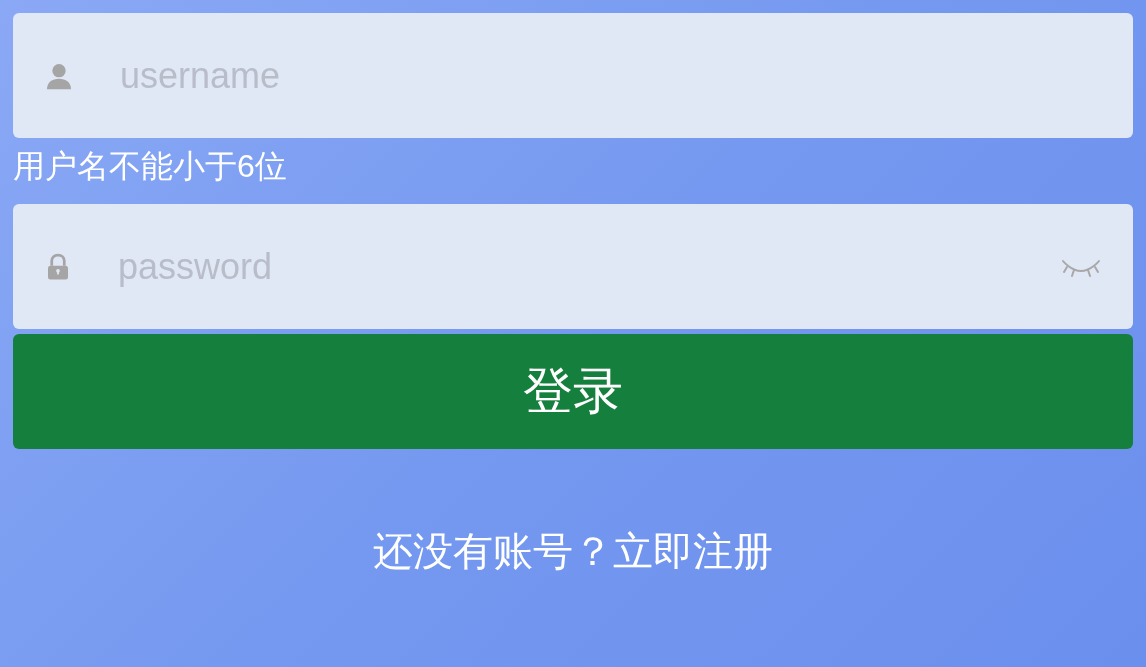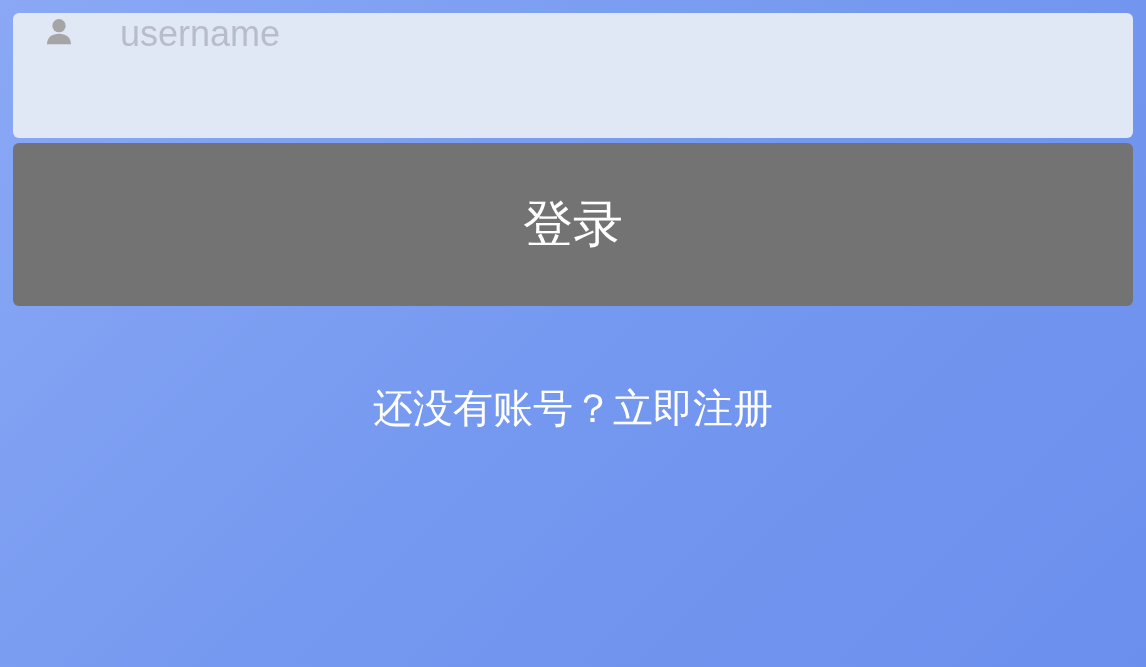--- a/index.html
+++ b/index.html
@@ -16,21 +16,21 @@
       padding: 13px;
       overflow: hidden;
     }
     
     .form-container {
       width: 100%;
     }
     
     .input-wrapper {
       display: flex;
-      align-items: flex-start;
+      align-items: center;
       background: #e0e7f5;
       border-radius: 6px;
       padding: 0 30px;
       height: 125px;
       margin-bottom: 0;
     }
     
     .input-icon {
       color: #a5a5a5;
       flex-shrink: 0;
@@ -64,27 +64,27 @@
     
     .error-msg {
       color: #ffffff;
       font-size: 32px;
       padding: 7px 0 15px 0;
       font-weight: 400;
     }
     
     .login-button {
       width: 100%;
-      background: #737373;
+      background: #15803d;
       color: #ffffff;
       border: none;
       border-radius: 6px;
       font-size: 50px;
       font-weight: 500;
-      padding: 48px 0;
+      padding: 24px 0;
       cursor: pointer;
       font-family: inherit;
       margin-top: 5px;
     }
     
     .register-link-wrapper {
       text-align: center;
       margin-top: 75px;
     }
     
@@ -103,21 +103,42 @@
   <div class="input-wrapper">
     <span class="input-icon">
       <svg width="32" height="36" viewBox="0 0 24 24" fill="currentColor">
         <circle cx="12" cy="8" r="5"></circle>
         <path d="M3 22 C3 16.5 7 14 12 14 C17 14 21 16.5 21 22 Z"></path>
       </svg>
     </span>
     <input type="text" class="input-field" placeholder="username" style="">
   </div>
   
+  <div class="error-msg">用户名不能小于6位</div>
   
+  <div class="input-wrapper">
+    <span class="input-icon">
+      <svg width="30" height="36" viewBox="0 0 24 24" fill="none" stroke="currentColor" stroke-width="2.2">
+        <rect x="4" y="11" width="16" height="11" rx="2" fill="currentColor" stroke="none"></rect>
+        <path d="M7 11 L7 7 C7 4.5 9 2.5 12 2.5 C15 2.5 17 4.5 17 7 L17 11" fill="none"></path>
+        <circle cx="12" cy="15" r="1.5" fill="#e0e7f5" stroke="none"></circle>
+        <rect x="11.3" y="15" width="1.4" height="3" fill="#e0e7f5" stroke="none"></rect>
+      </svg>
+    </span>
+    <input type="password" class="input-field" placeholder="password" style="">
+    <span class="eye-icon">
+      <svg width="44" height="28" viewBox="0 0 44 20" fill="none" stroke="currentColor" stroke-width="2" stroke-linecap="round">
+        <path d="M4 4 C4 4 12 14 22 14 C32 14 40 4 40 4"></path>
+        <line x1="8" y1="10" x2="5" y2="15"></line>
+        <line x1="15" y1="13" x2="13" y2="19"></line>
+        <line x1="29" y1="13" x2="31" y2="19"></line>
+        <line x1="36" y1="10" x2="39" y2="15"></line>
+      </svg>
+    </span>
+  </div>
   
   
   <button class="login-button">登录</button>
   
   <div class="register-link-wrapper">
     <span class="register-link">还没有账号？立即注册</span>
   </div>
   
 </div>
 

